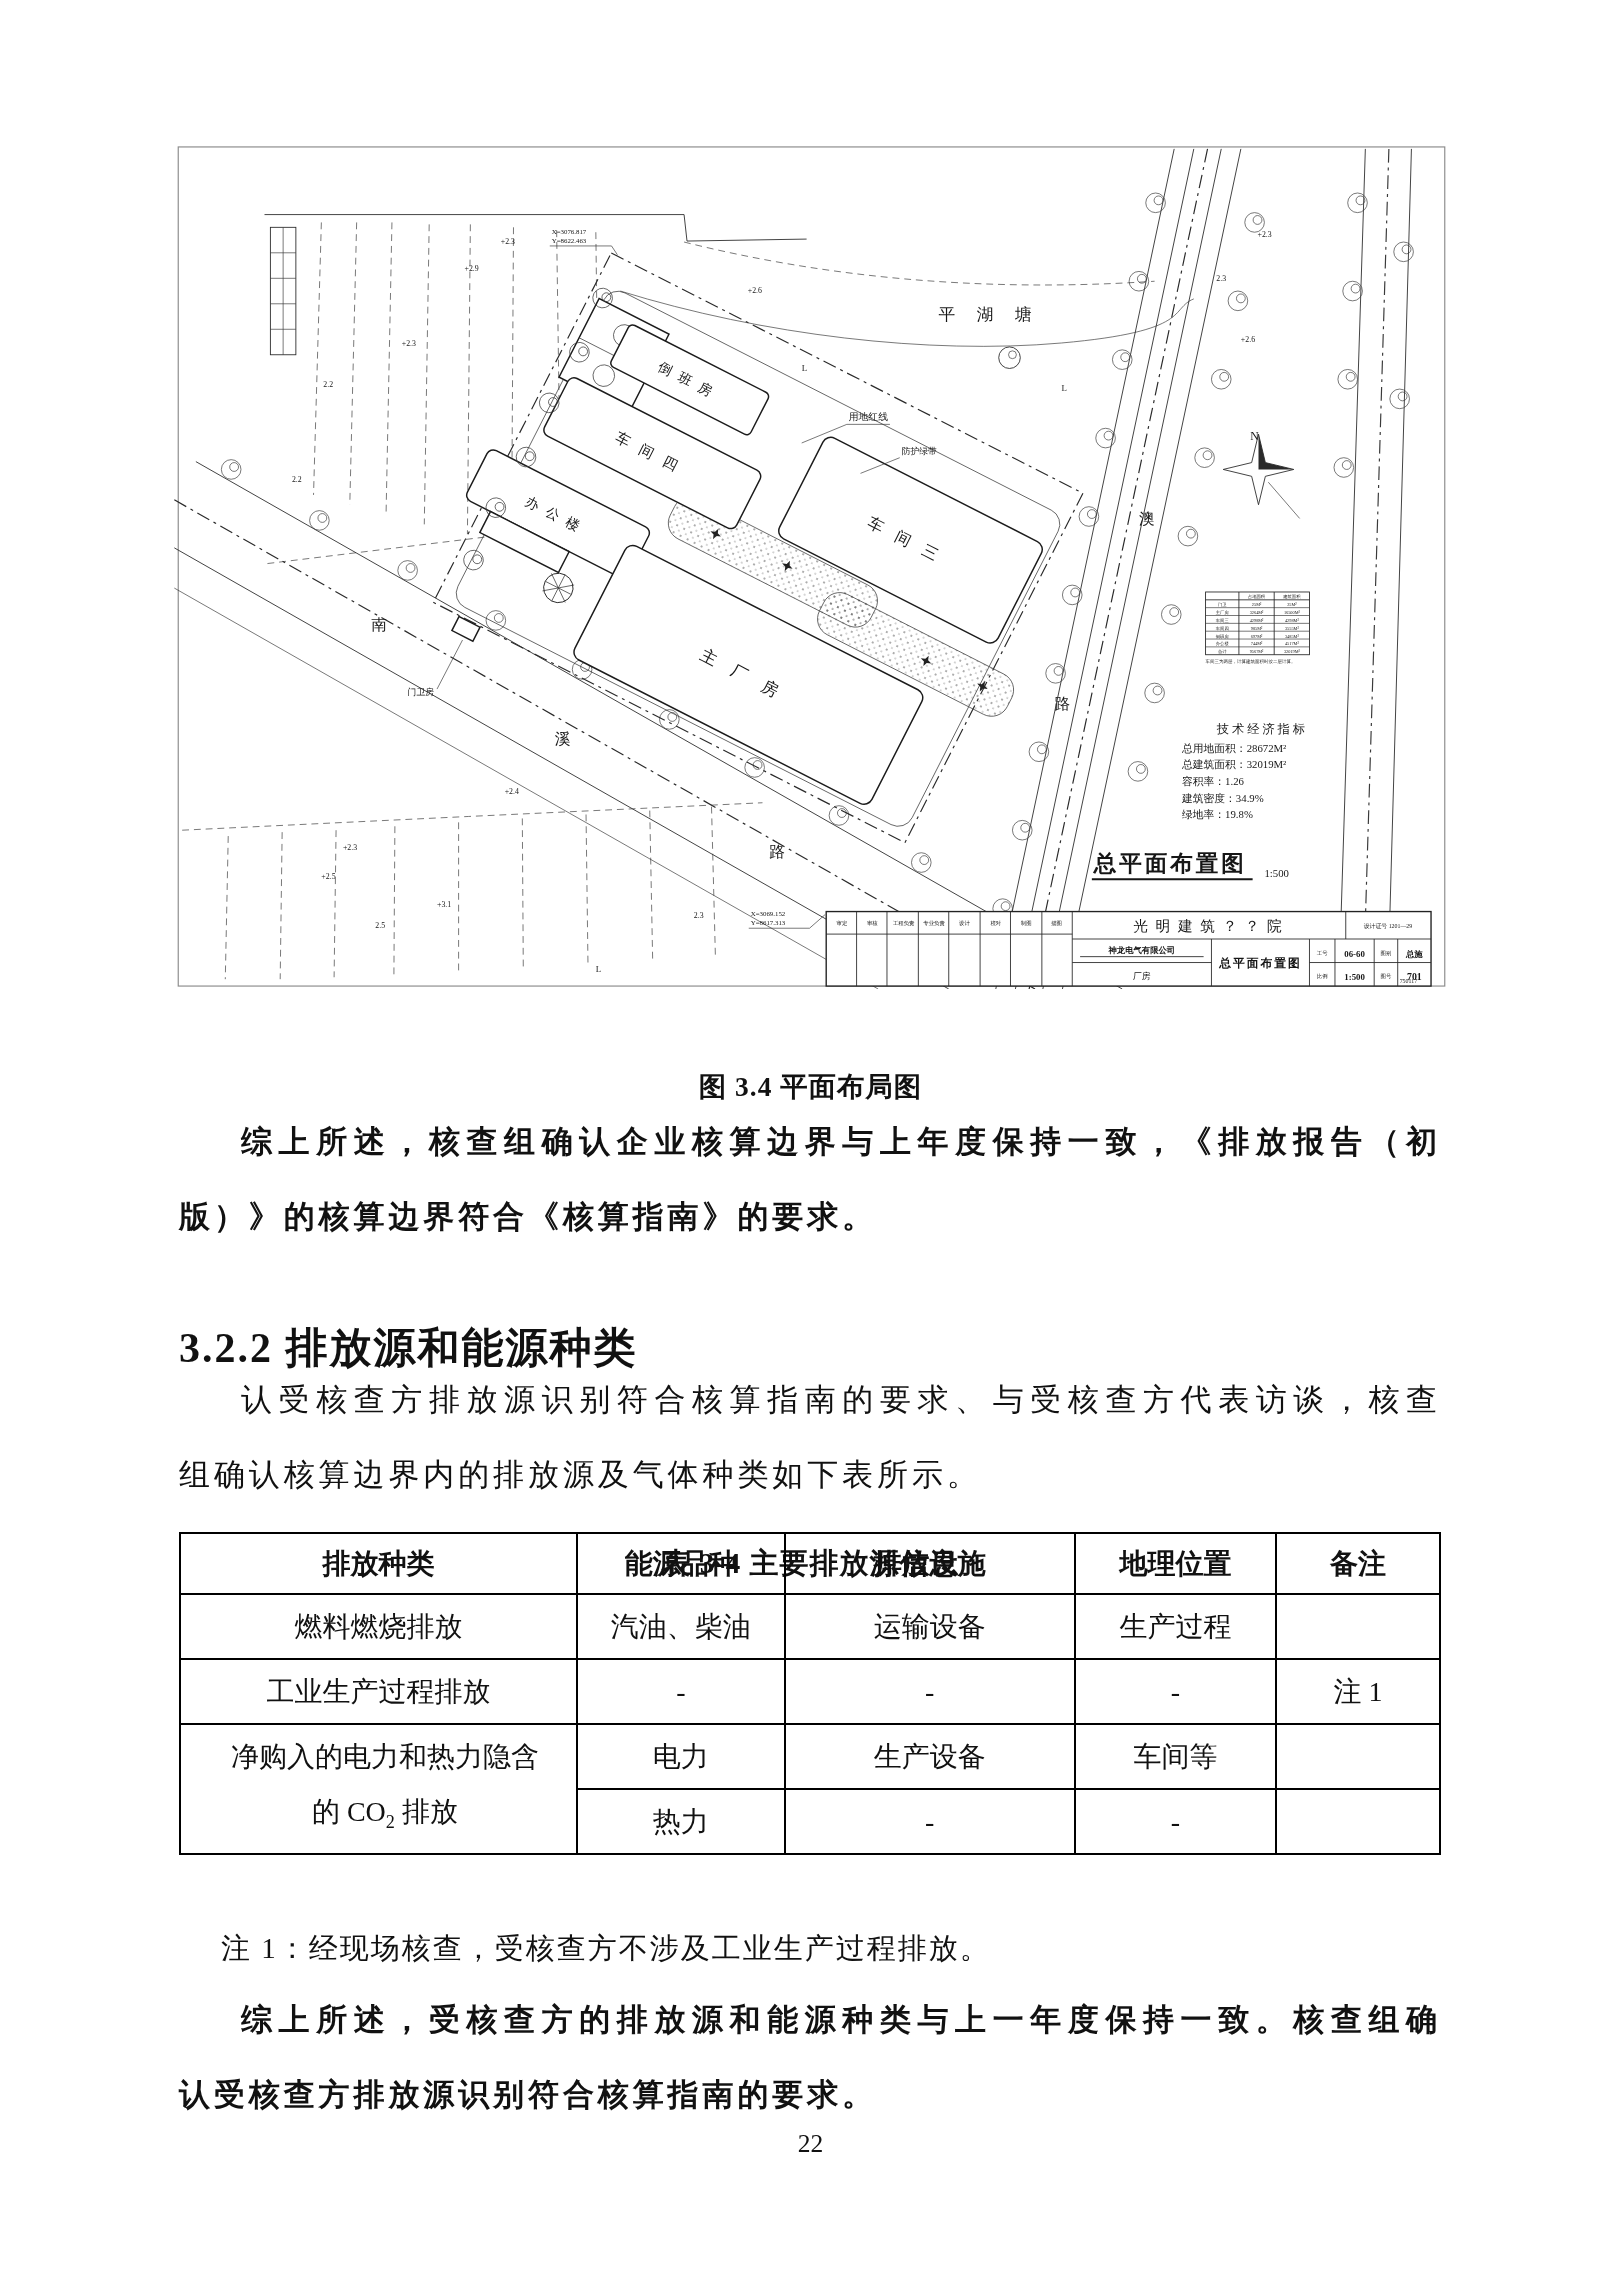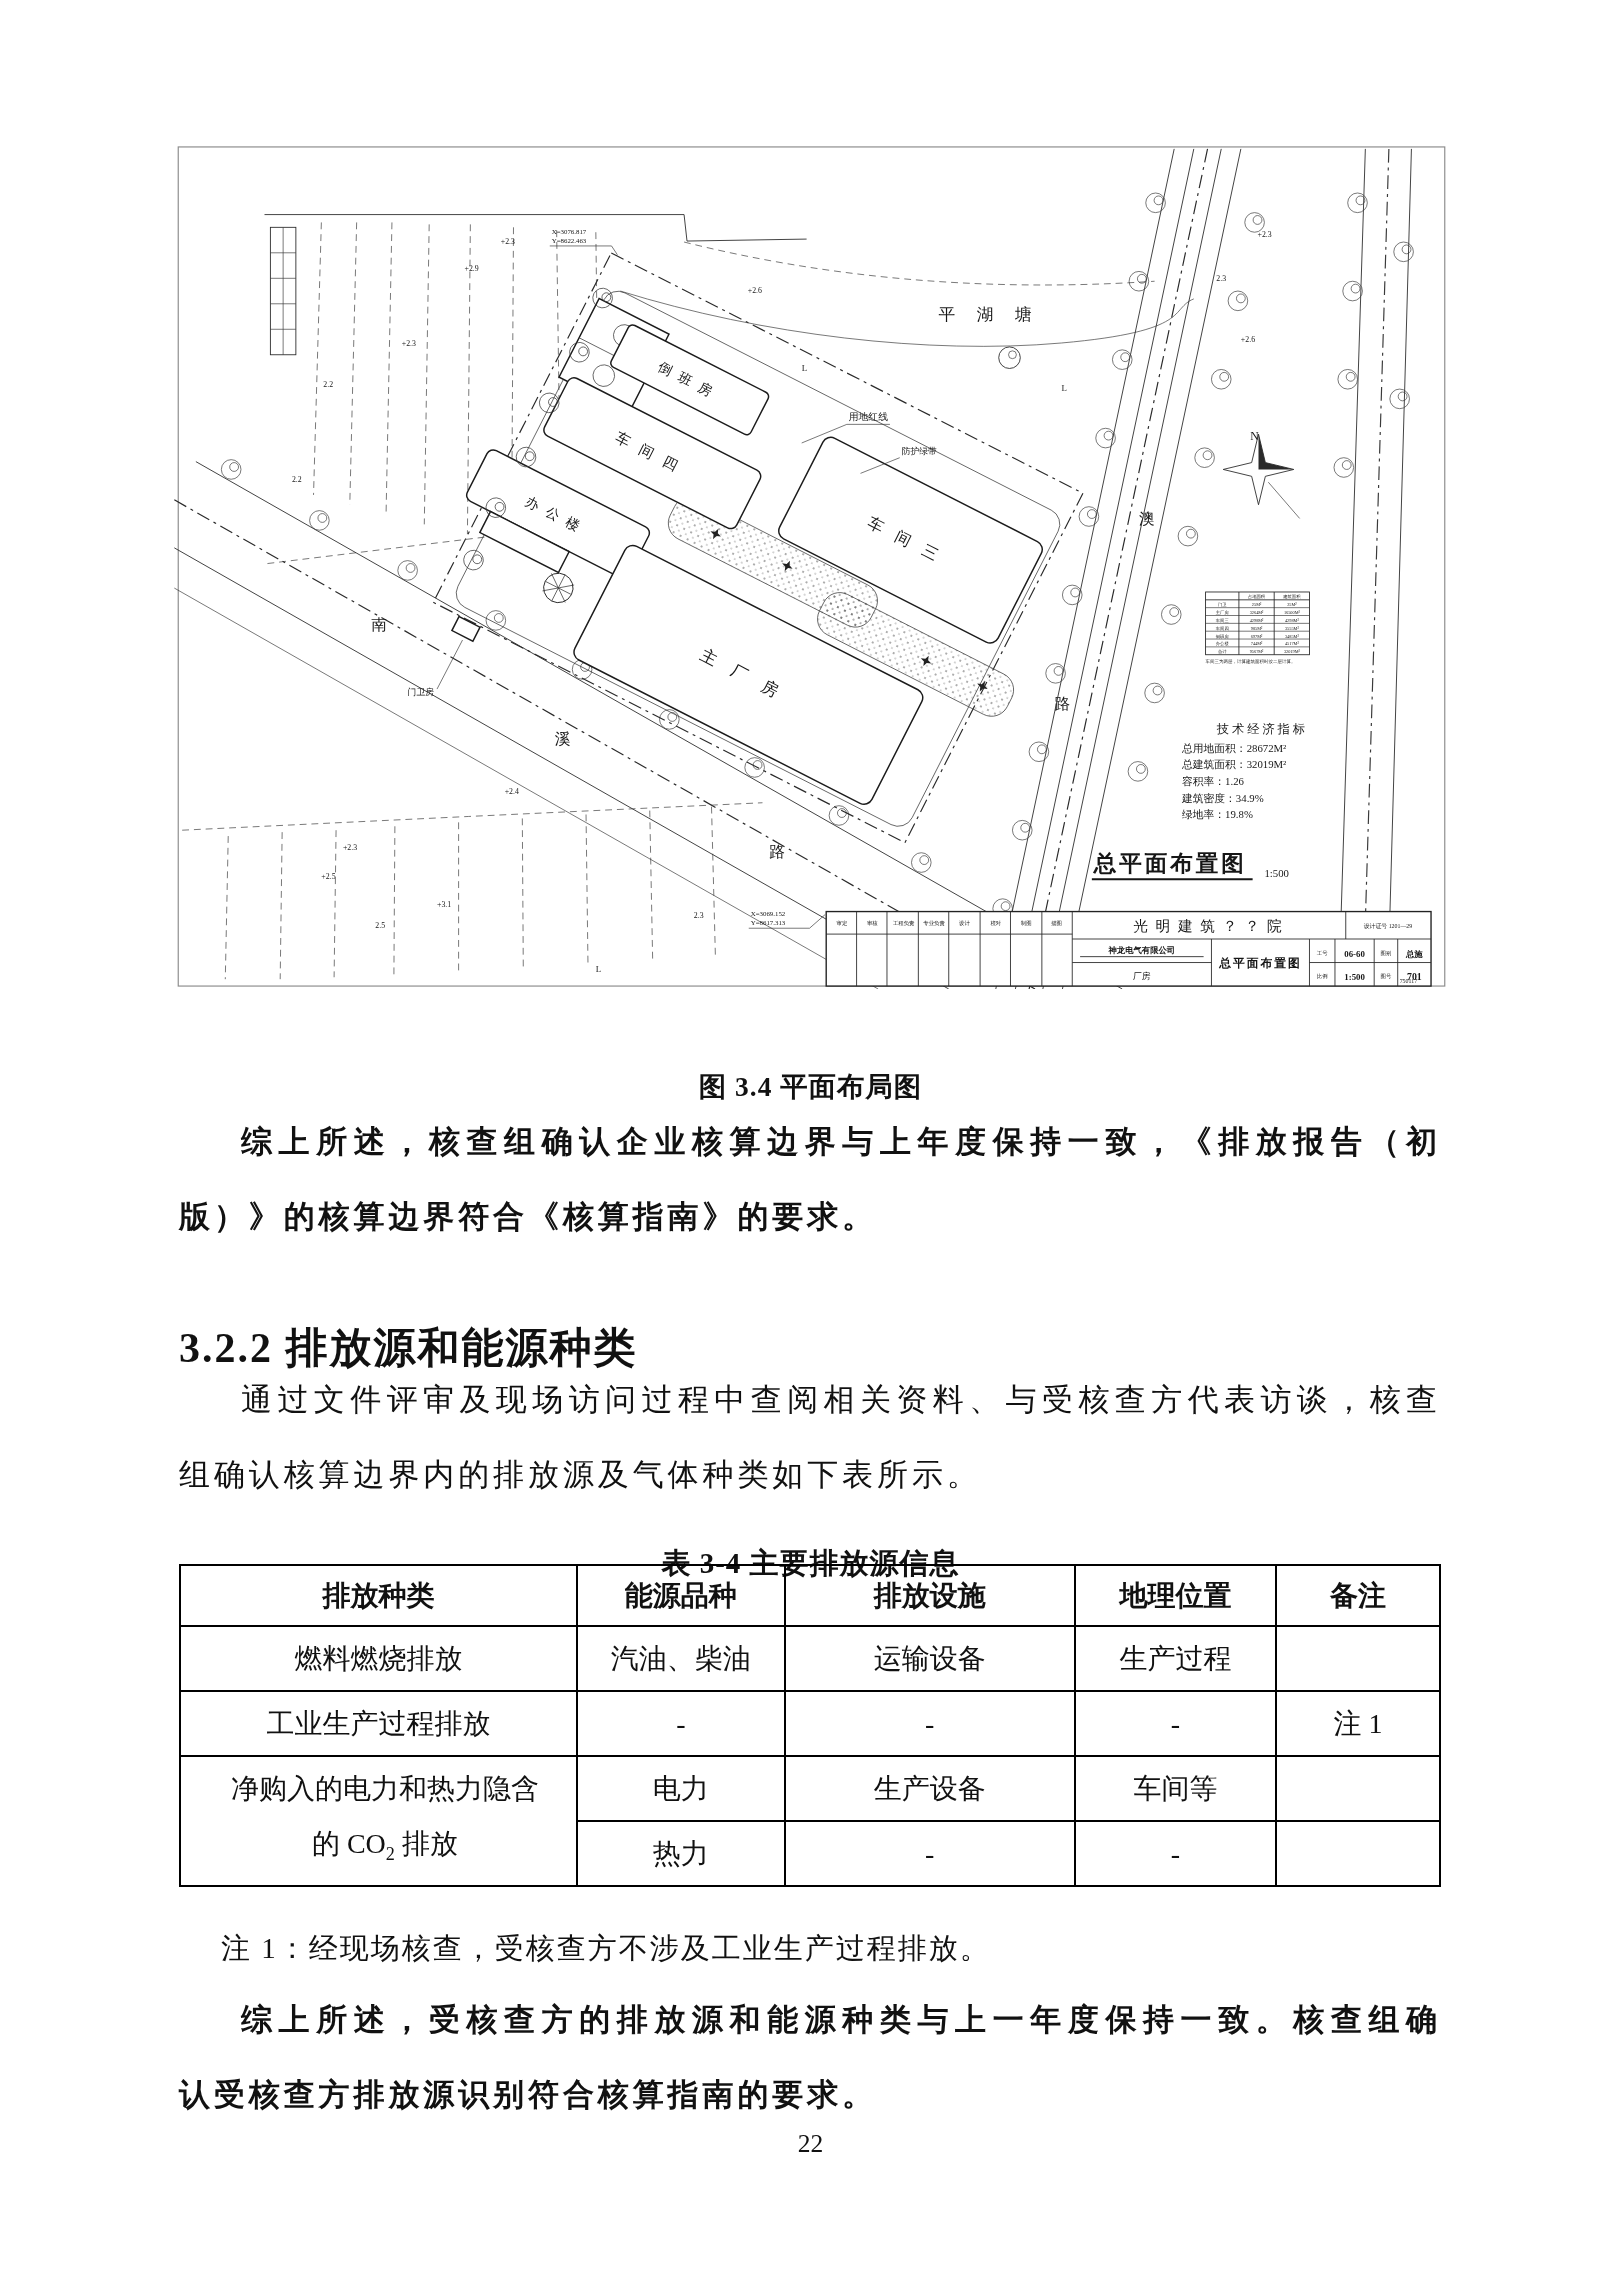--- a/index.html
+++ b/index.html
@@ -13,21 +13,21 @@
   .cap2{top:1506px;font-size:29px;}
   .para{left:179px;width:1262px;font-size:31px;line-height:75px;letter-spacing:3.9px;}
   .para .l1{text-indent:2em;text-align:justify;text-align-last:justify;}
   .bold{font-weight:700;}
   .p1{top:1104px;}
   .h2{top:1320px;left:179px;width:1262px;font-size:42px;font-weight:700;letter-spacing:2px;}
   .p2{top:1362px;}
   .note{top:1929px;left:221px;width:1221px;font-size:29px;letter-spacing:2px;}
   .p3{top:1982px;}
   .pagenum{top:2129px;left:0;width:1621px;text-align:center;font-size:25.5px;}
-  table.main{position:absolute;top:1564px;left:179px;width:1262px;border-collapse:collapse;
+  table.main{position:absolute;top:1532px;left:179px;width:1262px;border-collapse:collapse;
              font-size:28px;table-layout:fixed;padding-left:32px;}
   table.main th,table.main td{border-left:2px solid #000;border-right:2px solid #000;
              border-top:2.9px solid #000;border-bottom:2.9px solid #000;text-align:center;
              vertical-align:middle;padding:0;font-weight:400;}
   table.main th{font-weight:700;height:59px;}
   table.main td{height:63px;}
   td.mg div{line-height:55px;margin-left:13px;}
   sub{font-size:0.65em;}
   
   .ln{stroke:#2a2a2a;stroke-width:0.9;fill:none;}
@@ -366,21 +366,21 @@
   <div class="abs cap cap1">图 3.4 平面布局图</div>
 
   <div class="abs para bold p1">
     <div class="l1">综上所述，核查组确认企业核算边界与上年度保持一致，《排放报告（初</div>
     <div>版）》的核算边界符合《核算指南》的要求。</div>
   </div>
 
   <div class="abs h2">3.2.2 排放源和能源种类</div>
 
   <div class="abs para p2">
-    <div class="l1">通过文件评审及现场访问过程中查阅相关资料、与受核查方代表访谈，核查</div>
+    <div class="l1">认受核查方排放源识别符合核算指南的要求、与受核查方代表访谈，核查</div>
     <div>组确认核算边界内的排放源及气体种类如下表所示。</div>
   </div>
 
   <div class="abs cap cap2">表 3-4 主要排放源信息</div>
 
   <table class="main">
     <colgroup>
       <col style="width:31.5%">
         <col style="width:16.5%">
         <col style="width:23%">

